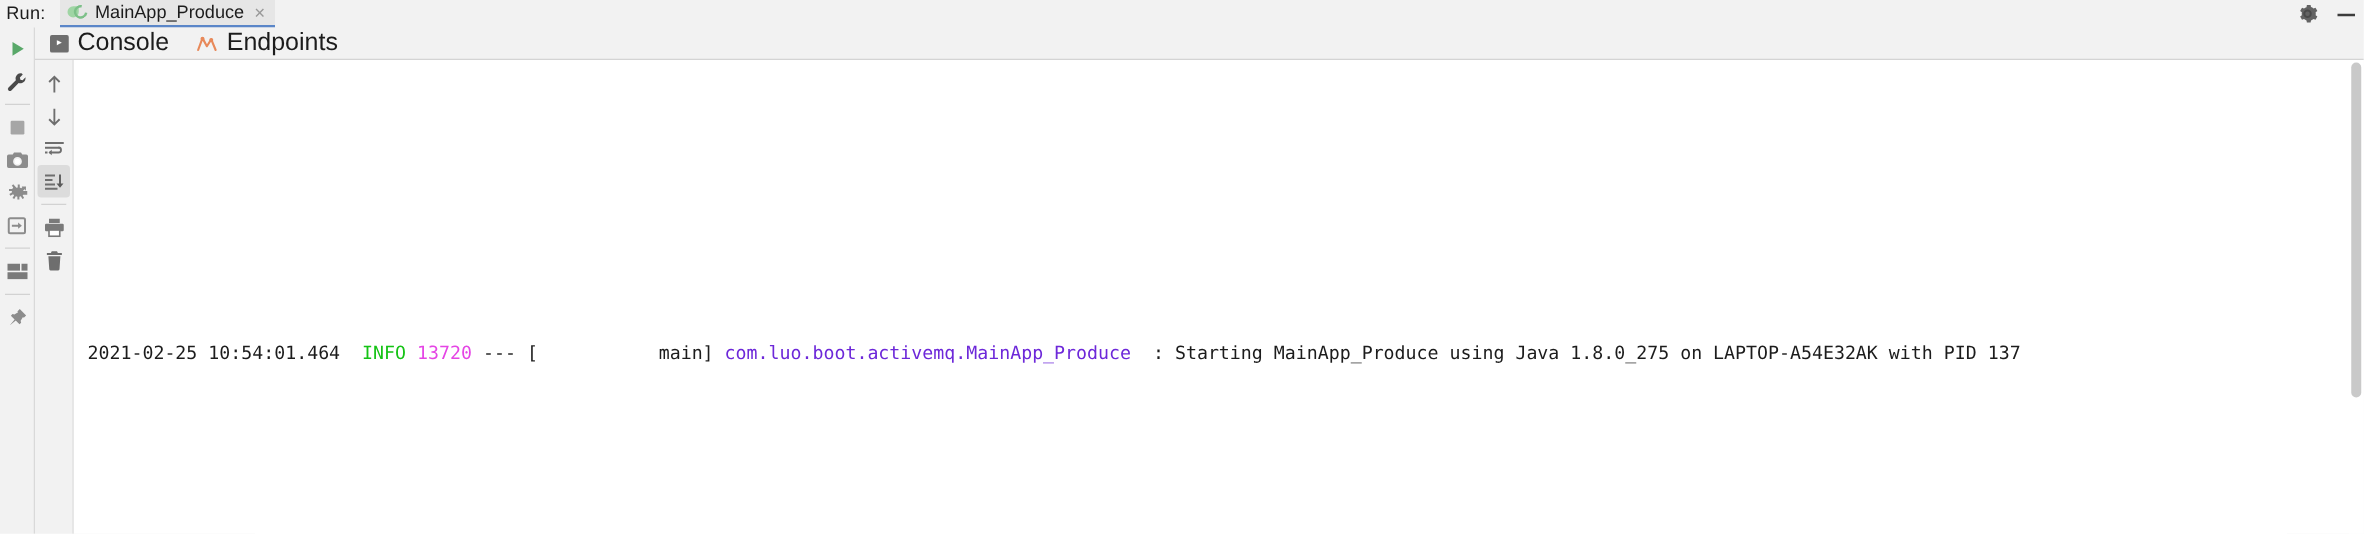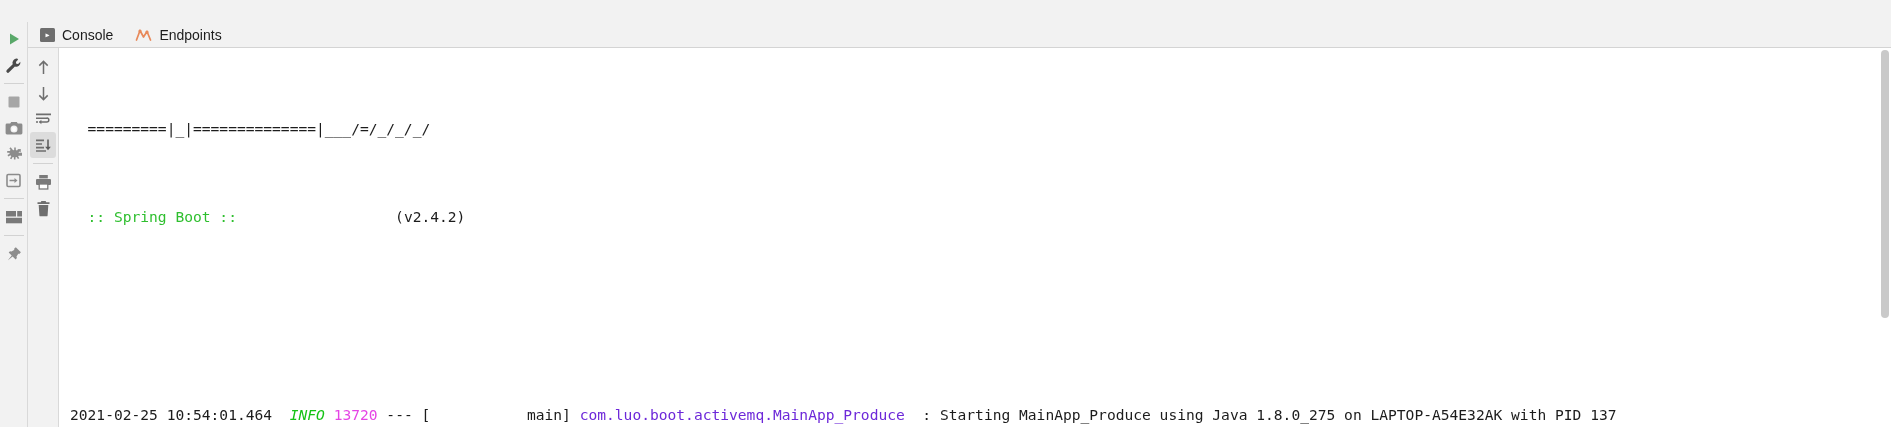--- a/index.html
+++ b/index.html
@@ -52,21 +52,21 @@
     content: ""; position: absolute; left: 1px; top: 9px; width: 14px; height: 1.5px; background: #3c3c3c;
   }
 
   
   .tabstrip {
     position: absolute; left: 28px; top: 22px; width: 1863px; height: 26px;
     background: #f2f2f2; border-bottom: 1px solid #d4d4d4;
     display: flex; align-items: center; padding-left: 12px; gap: 22px;
   }
   .subtab { display: flex; align-items: center; gap: 7px; cursor: pointer; height: 26px; }
-  .subtab .lbl { font-size: 14px; color: #1c1c1c; }
+  .subtab .lbl { font-size: 20px; color: #1c1c1c; }
   .console-ico {
     width: 15px; height: 14px; background: #6e6e6e; border-radius: 1.5px;
     display: flex; align-items: center; justify-content: center;
   }
   .console-ico span { color: #fff; font-size: 10px; line-height: 1; font-family: "DejaVu Sans Mono", monospace; }
   .endpoints-ico { width: 17px; height: 14px; position: relative; }
 
   
   .tb-left {
     position: absolute; left: 0; top: 22px; width: 28px; height: 405px;
@@ -90,40 +90,62 @@
   .console {
     position: absolute; left: 59px; top: 48px; width: 1832px; height: 379px;
     background: #ffffff; overflow: hidden;
   }
   .console-inner {
     position: absolute; left: 11px; top: 4px; white-space: pre;
     font-family: "DejaVu Sans Mono", monospace;
     font-size: 14.6px; line-height: 22px; color: #1c1c1c;
   }
   .line { height: 22px; }
-  .c-green  { color: #15c315; font-style: italic; }
+  .c-green  { color: #15c315; }
   .c-spring { color: #2fbf2f; }
   .c-magenta{ color: #e545e5; text-align: right; }
   .c-cyan   { color: #6d28d9; }
   .c-dark   { color: #1c1c1c; }
 
   
   .vscroll {
     position: absolute; right: 0; top: 48px; width: 12px; height: 379px; background: #ffffff;
   }
   .vthumb {
     position: absolute; right: 2px; top: 2px; width: 8px; height: 268px;
     background: #c9c9c9; border-radius: 4px;
   }
 </style>
 </head>
 <body>
 
 <div id="app">
 
+  <div class="titlebar">
+    <div class="run-label">Run:</div>
+
+    <div class="run-tab">
+      <span class="spring-leaf">
+        <span class="l1"></span>
+          <span class="l2"></span>
+      </span>
+      <span class="tabtitle">MainApp_Produce</span>
+      <span class="tab-close">×</span>
+    </div>
+
+    <div class="win-btns">
+      <span class="win-btn">
+        <svg class="gear" width="18" height="18" viewBox="0 0 18 18">
+          <path fill="#4a4a4a" d="M9 5.6A3.4 3.4 0 1 0 9 12.4 3.4 3.4 0 0 0 9 5.6zm0 5.2A1.8 1.8 0 1 1 9 7.2a1.8 1.8 0 0 1 0 3.6z"></path>
+          <path fill="#4a4a4a" d="M15.6 9c0-.4 0-.8-.1-1.2l1.4-1-1.5-2.6-1.6.6a5.9 5.9 0 0 0-2-1.2L11.5 2h-3l-.3 1.7c-.7.2-1.4.6-2 1.1l-1.6-.6L3.1 6.8l1.4 1a6.4 6.4 0 0 0 0 2.4l-1.4 1 1.5 2.6 1.6-.6c.6.5 1.3.9 2 1.1l.3 1.7h3l.3-1.7c.7-.2 1.4-.6 2-1.1l1.6.6 1.5-2.6-1.4-1c.1-.4.1-.8.1-1.2z" opacity=".85"></path>
+        </svg>
+      </span>
+      <span class="win-btn minimize"></span>
+    </div>
+  </div>
 
   <div class="tb-left">
     <div class="tbbtn">
       <svg width="16" height="16" viewBox="0 0 16 16">
         <path fill="#59a869" d="M4 2.5v11l9-5.5z"></path>
       </svg>
     </div>
     <div class="tbbtn">
       <svg width="17" height="17" viewBox="0 0 17 17">
         <path fill="#4a4a4a" d="M12.2 1.6a4.2 4.2 0 0 0-4.5 5.6L1.8 13a1.6 1.6 0 0 0 2.3 2.3l5.8-5.9a4.2 4.2 0 0 0 5.5-4.6l-2.3 2.3-1.8-.4-.4-1.8 2.3-2.3a4 4 0 0 0-.8-.9z"></path>
@@ -226,23 +248,21 @@
       <svg width="15" height="17" viewBox="0 0 15 17">
         <path fill="#6e6e6e" d="M5.4 1h4.2l.7 1.3h3.2v1.6H1.5V2.3h3.2z"></path>
         <path fill="#6e6e6e" d="M2.7 5h9.6l-.7 10.4a1 1 0 0 1-1 .9H4.4a1 1 0 0 1-1-.9z"></path>
       </svg>
     </div>
   </div>
 
   <div class="console">
     <div class="console-inner">
 
-      <div class="line"><span>  =========|_|==============|___/=/_/_/_/</span></div>
-
-      <div class="line"><span class="c-spring">  :: Spring Boot ::</span><span>                  </span><span class="c-dark">(v2.4.2)</span></div>
+
 
       <div class="line"> </div>
 
       
       <div class="line"><span>2021-02-25 10:54:01.464</span><span>  </span><span class="c-green">INFO</span><span> </span><span class="c-magenta">13720</span><span> </span><span>--- [</span><span>           </span><span>main]</span><span> </span><span class="c-cyan">com.luo.boot.activemq.MainApp_Produce</span><span>  </span><span>:</span><span> </span><span>Starting MainApp_Produce using Java 1.8.0_275 on LAPTOP-A54E32AK with PID 137</span></div>
 
       
       
 
       

